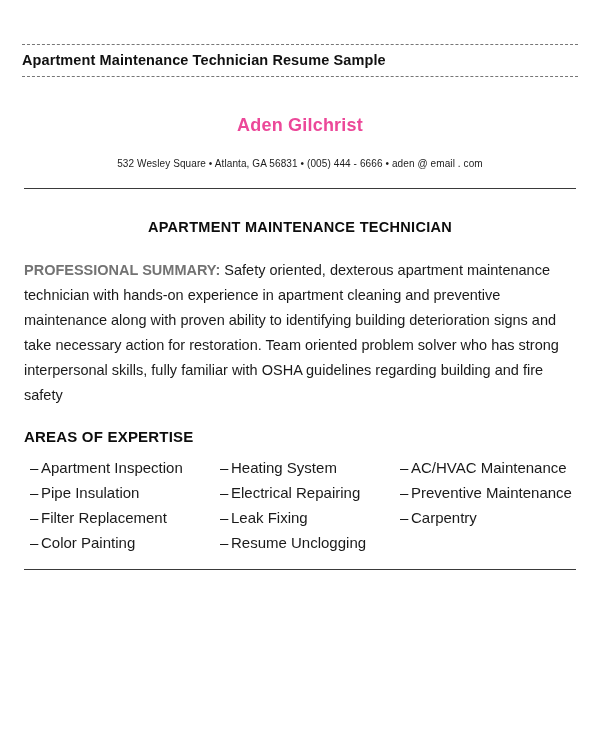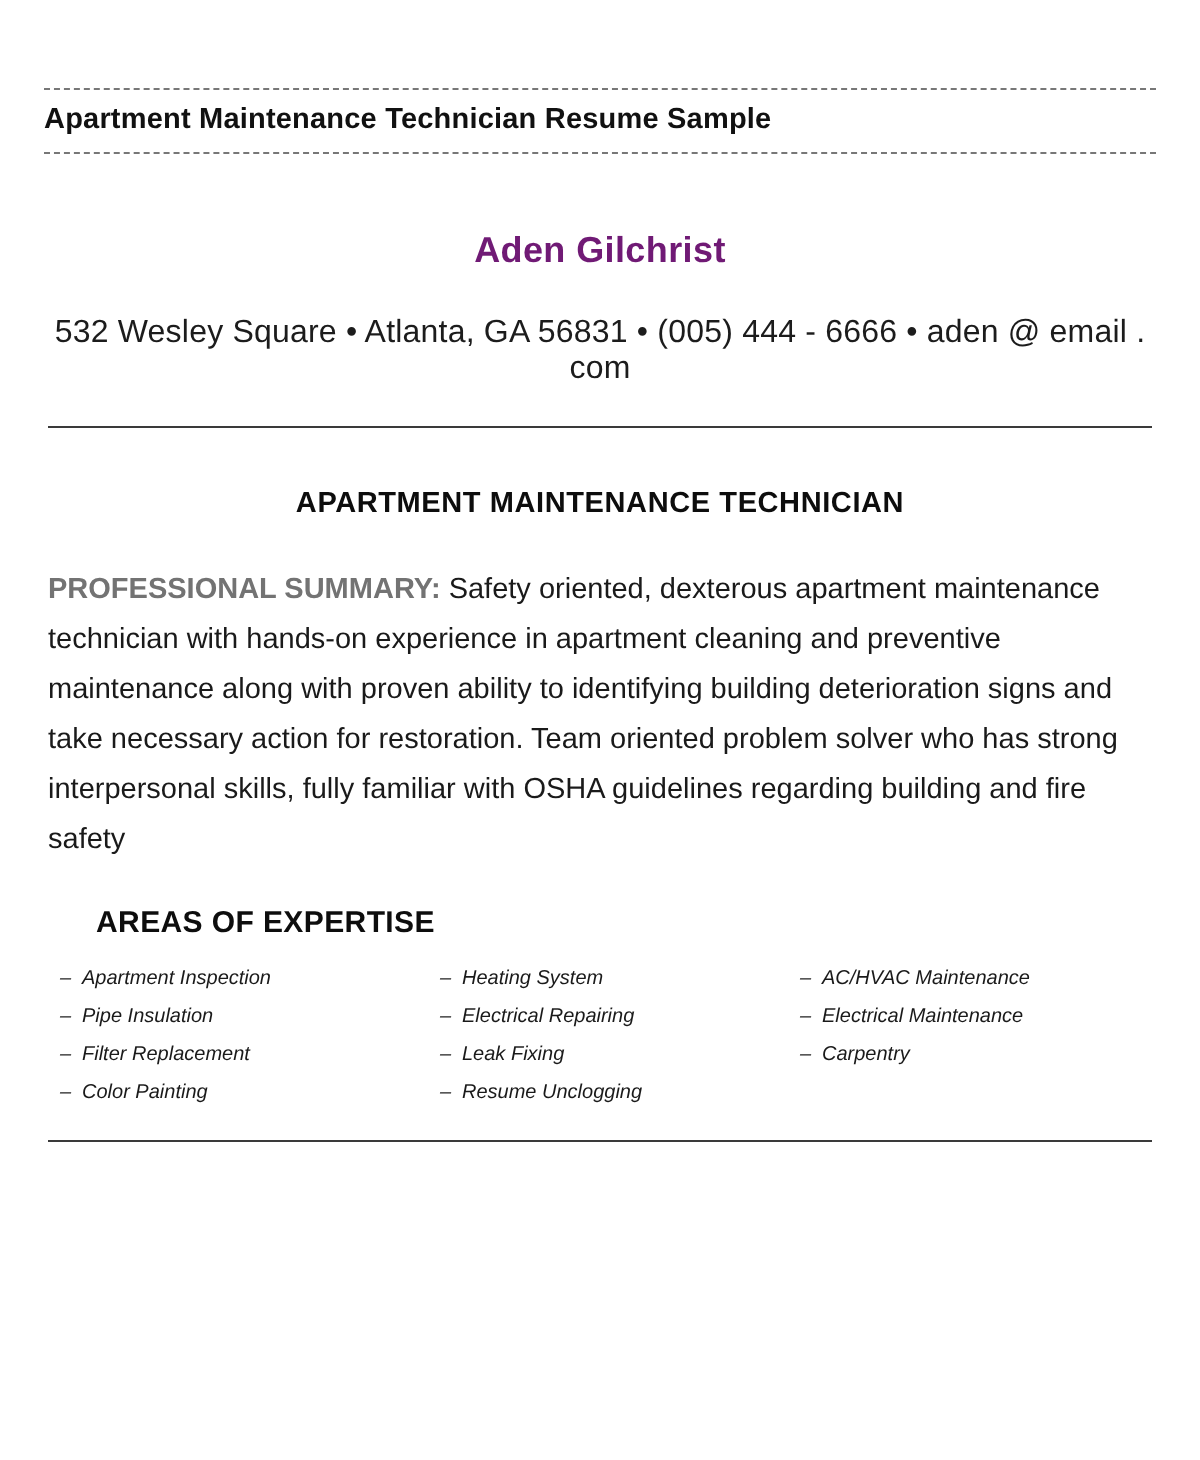--- a/index.html
+++ b/index.html
@@ -36,26 +36,26 @@
   }
   .resume {
     margin-top: 38px;
     padding: 0 2px;
   }
   .cand-name {
     text-align: center;
     font-size: 18px;
     font-weight: bold;
     letter-spacing: 0.2px;
-    color: #701a75;
+    color: #ec4899;
     margin-top: 14px;
   }
   .cand-contact {
     text-align: center;
-    font-size: 16px;
+    font-size: 10px;
     color: #1c1c1c;
     margin-top: 22px;
     letter-spacing: 0.1px;
   }
   .rule {
     border: 0;
     border-top: 1.6px solid #3a3a3a;
     margin: 19px 0 0 0;
   }
   .job-title {
@@ -76,34 +76,32 @@
   .summary .lead {
     font-weight: bold;
     color: #737373;
   }
   .section-heading {
     margin-top: 20px;
     font-size: 15px;
     font-weight: bold;
     letter-spacing: 0.2px;
     color: #0d0d0d;
-    margin-left: 24px;
   }
   .skills-grid {
     margin-top: 14px;
     display: grid;
     grid-template-columns: 190px 180px auto;
     row-gap: 8px;
     padding-left: 6px;
   }
   .skill {
-    font-size: 10px;
+    font-size: 15px;
     color: #1a1a1a;
     white-space: nowrap;
-    font-style: italic;
   }
   .skill .dash {
     display: inline-block;
     width: 11px;
   }
   .bottom-rule {
     border: 0;
     border-top: 1.6px solid #3a3a3a;
     margin: 18px 0 0 0;
   }
@@ -134,21 +132,21 @@
     <div class="section-heading">AREAS OF EXPERTISE</div>
 
     <div class="skills-grid">
       <div class="skill"><span class="dash">–</span><span>Apartment Inspection</span></div>
       <div class="skill"><span class="dash">–</span><span>Heating System</span></div>
       <div class="skill"><span class="dash">–</span><span>AC/HVAC Maintenance</span></div>
 
       <div class="skill"><span class="dash">–</span><span>Pipe Insulation</span></div>
       <div class="skill"><span class="dash">–</span><span>Electrical Repairing</span></div>
 
-      <div class="skill"><span class="dash">–</span><span>Electrical Maintenance</span></div>
+      <div class="skill"><span class="dash">–</span><span>Preventive Maintenance</span></div>
       <div class="skill"><span class="dash">–</span><span>Filter Replacement</span></div>
       <div class="skill"><span class="dash">–</span><span>Leak Fixing</span></div>
 
       <div class="skill"><span class="dash">–</span><span>Carpentry</span></div>
       <div class="skill"><span class="dash">–</span><span>Color Painting</span></div>
       <div class="skill"><span class="dash">–</span><span>Resume Unclogging</span></div>
     </div>
 
     <hr class="bottom-rule">
 

